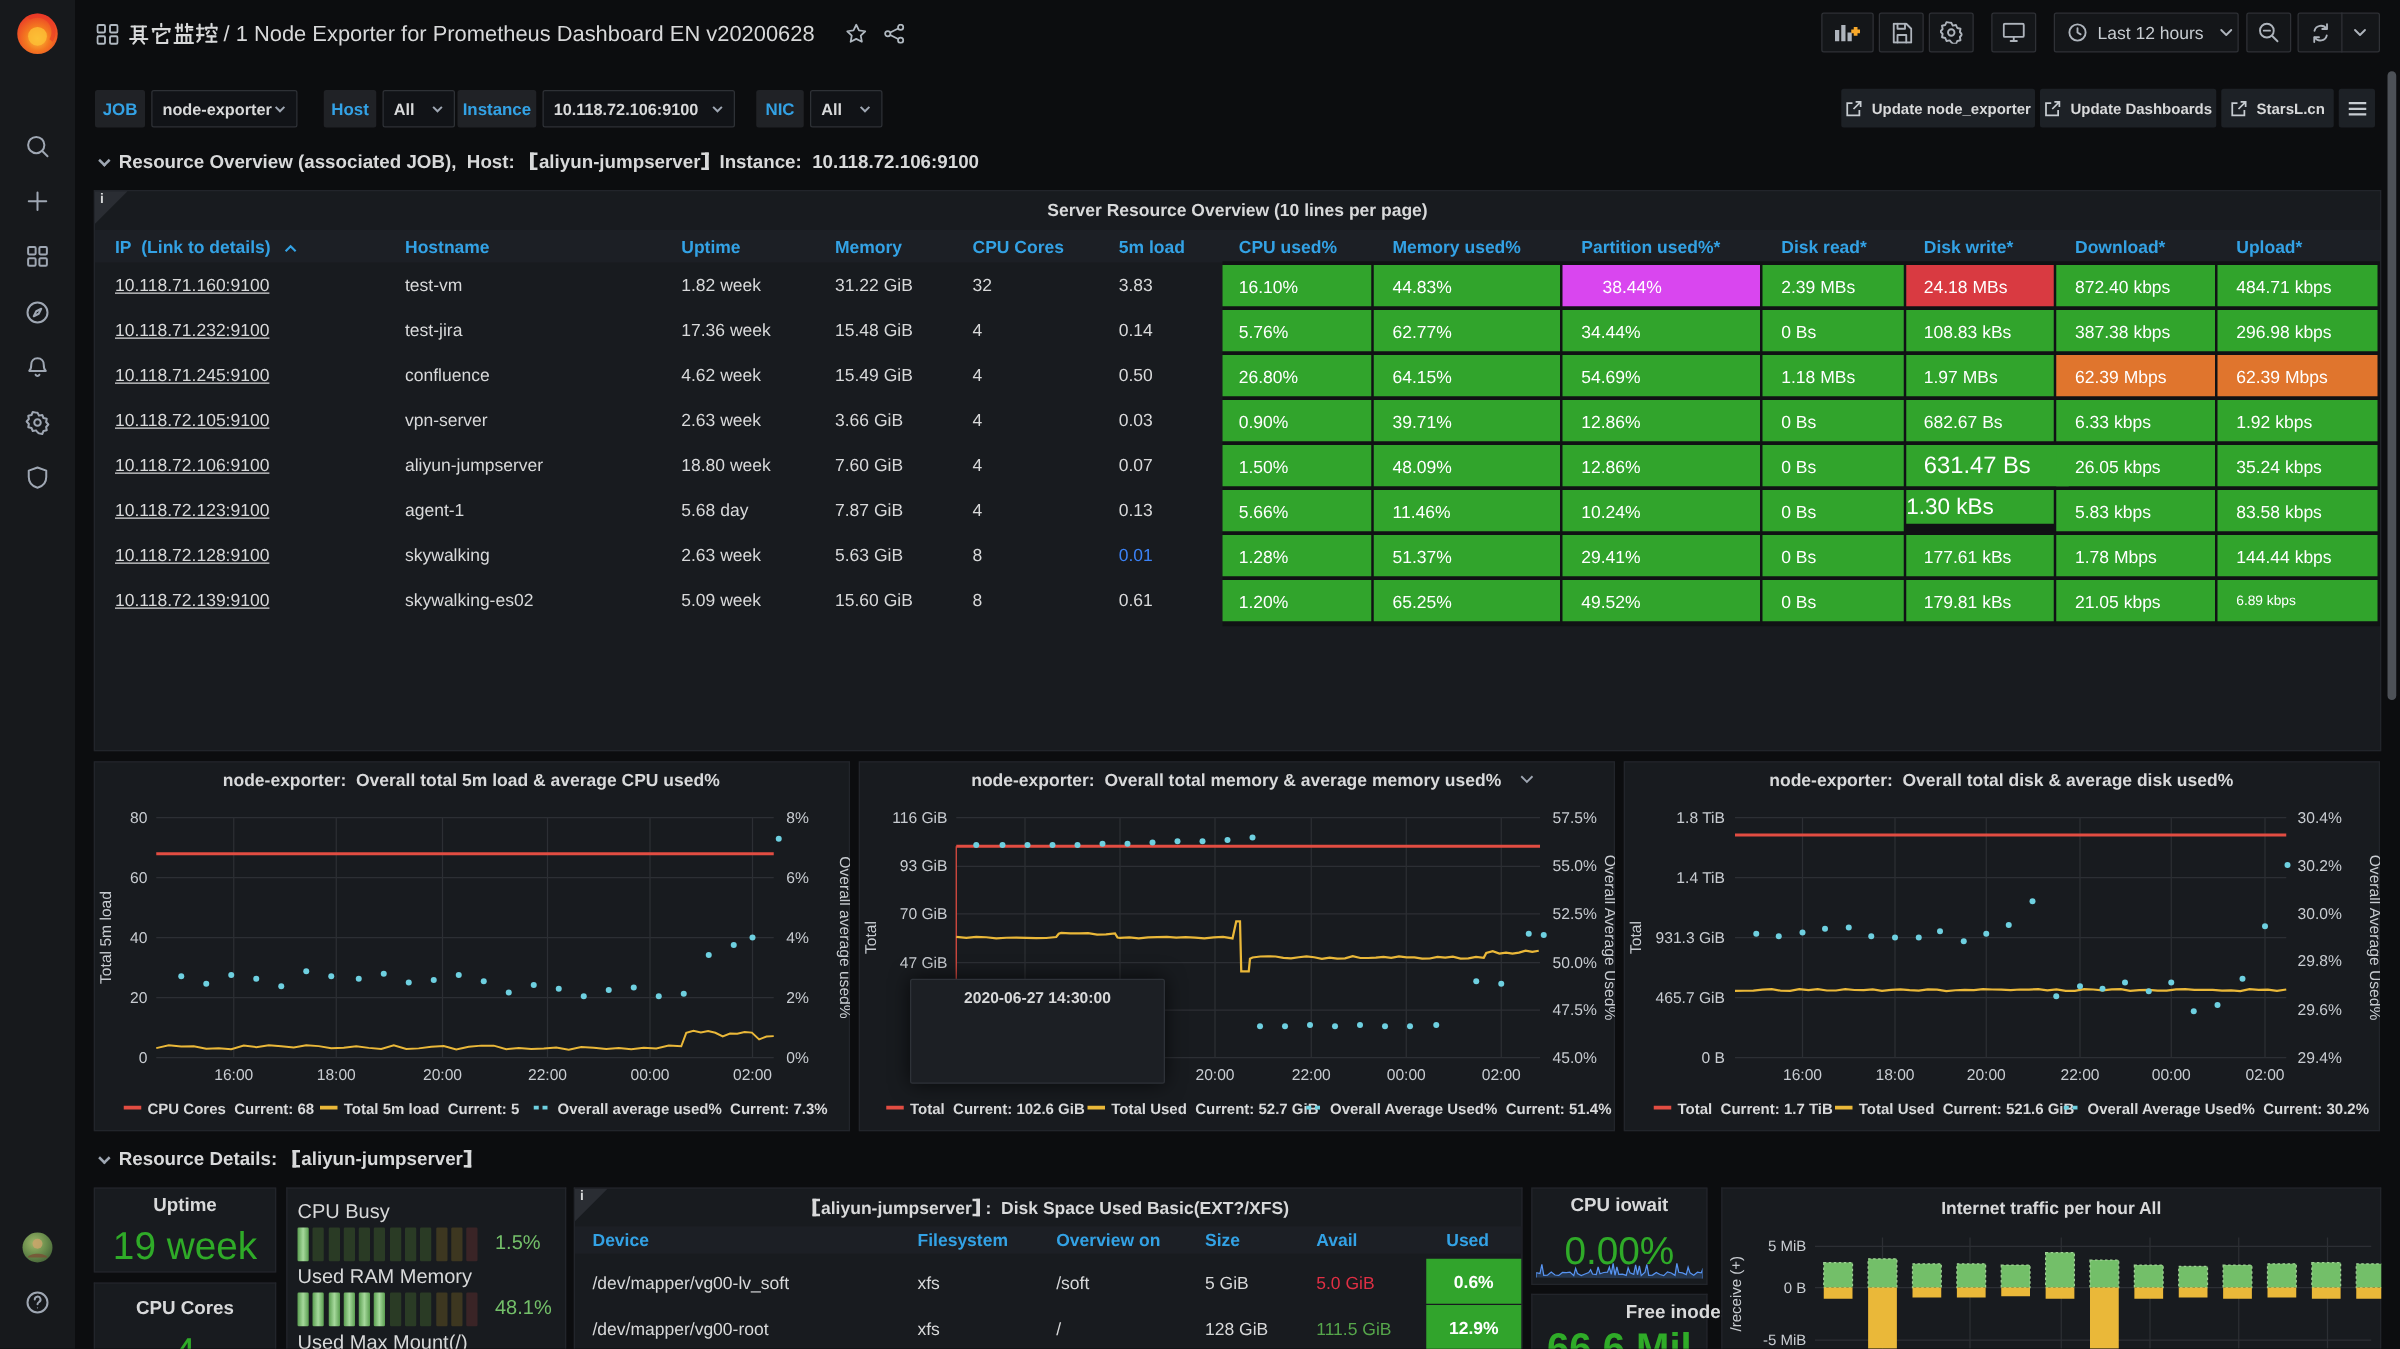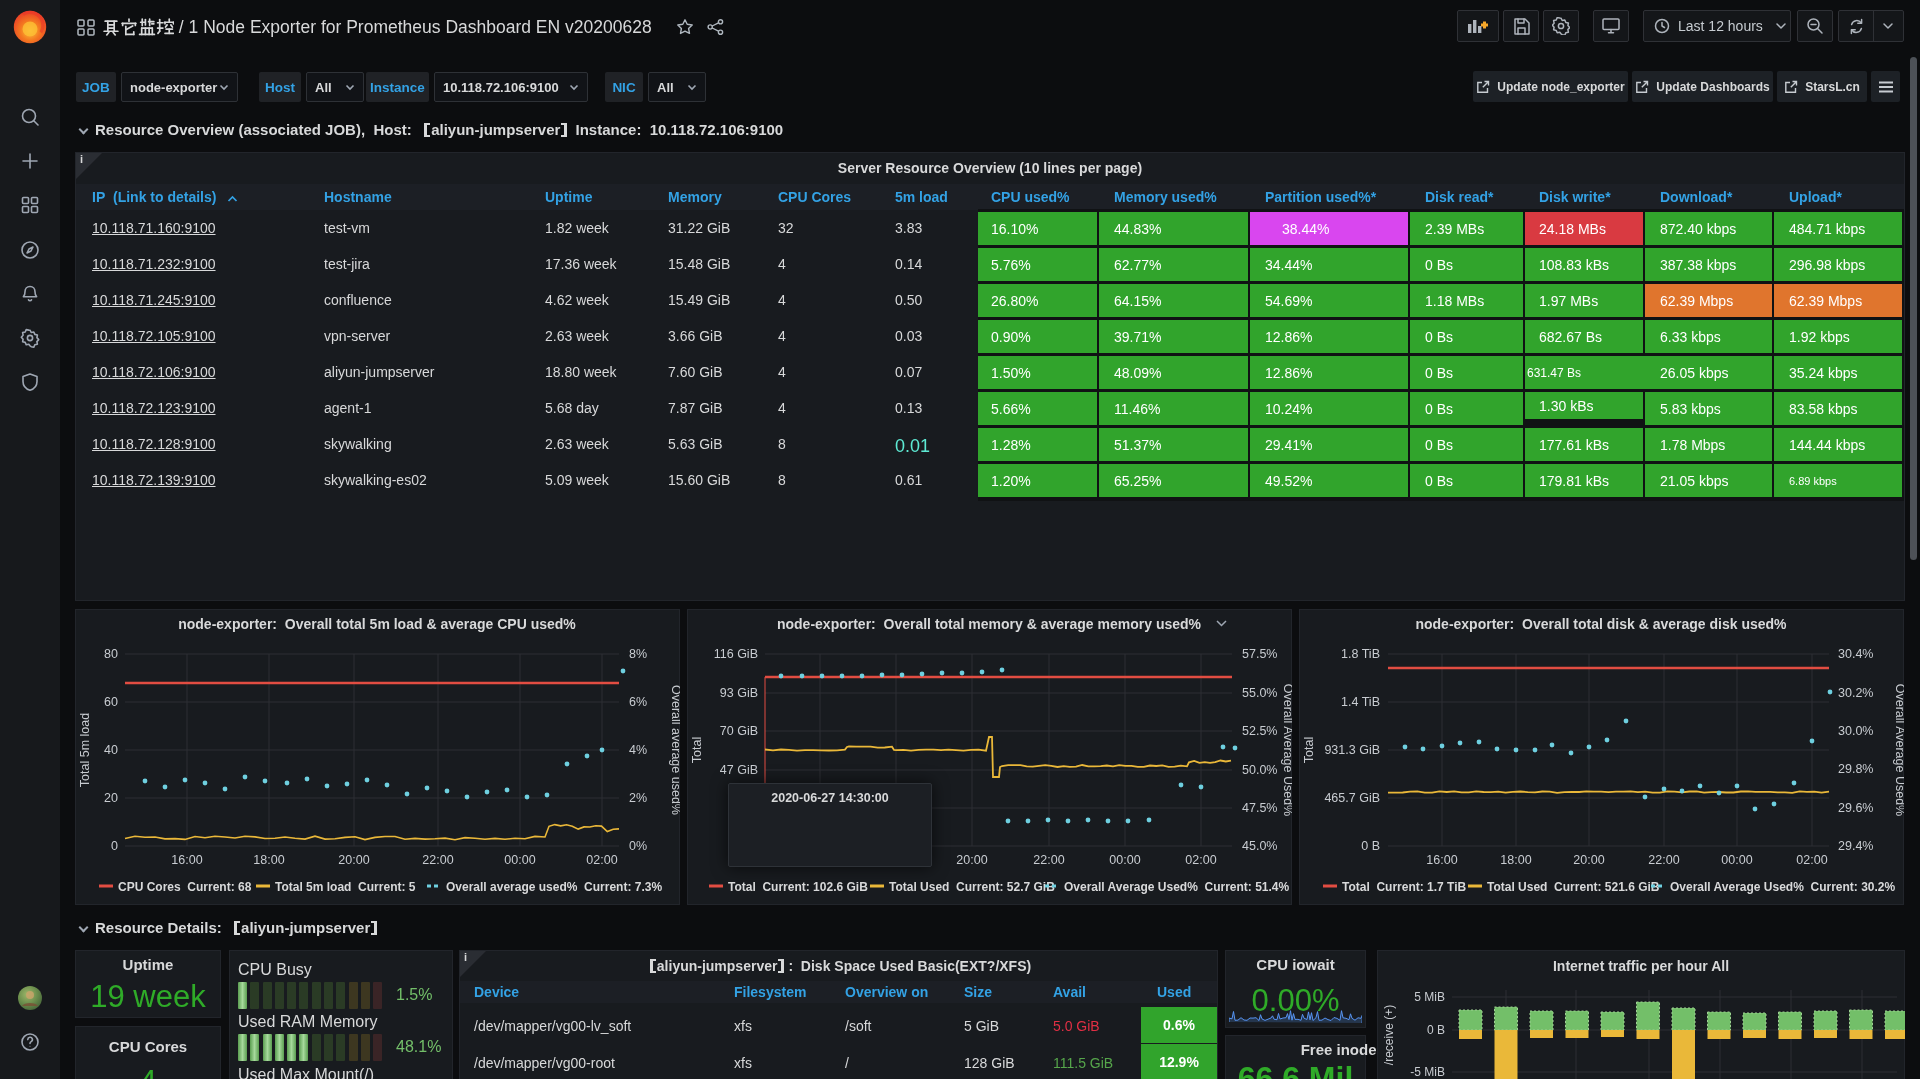--- a/index.html
+++ b/index.html
@@ -326,42 +326,42 @@
     <div class="abs" style="left:92px;top:364px;text-decoration:underline;font-size:14px;color:#d8d9da">10.118.72.106:9100</div>
     <div class="abs" style="left:324px;top:364px;font-size:14px;color:#d8d9da">aliyun-jumpserver</div>
     <div class="abs" style="left:545px;top:364px;font-size:14px;color:#d8d9da">18.80 week</div>
     <div class="abs" style="left:668px;top:364px;font-size:14px;color:#d8d9da">7.60 GiB</div>
     <div class="abs" style="left:778px;top:364px;font-size:14px;color:#d8d9da">4</div>
     <div class="abs" style="left:895px;top:364px;font-size:14px;color:#d8d9da">0.07</div>
     <div class="abs" style="left:978px;top:356px;width:119px;height:33px;background:#31a42c;display:flex;align-items:center;padding-left:13px;color:#fff;font-size:14px">1.50%</div>
     <div class="abs" style="left:1099px;top:356px;width:149px;height:33px;background:#31a42c;display:flex;align-items:center;padding-left:15px;color:#fff;font-size:14px">48.09%</div>
     <div class="abs" style="left:1250px;top:356px;width:158px;height:33px;background:#31a42c;display:flex;align-items:center;padding-left:15px;color:#fff;font-size:14px">12.86%</div>
     <div class="abs" style="left:1410px;top:356px;width:113px;height:33px;background:#31a42c;display:flex;align-items:center;padding-left:15px;color:#fff;font-size:14px">0 Bs</div>
-    <div class="abs" style="left:1525px;top:356px;width:130px;height:33px;background:#31a42c;display:flex;align-items:center;padding-left:2px;color:#fff;font-size:12px">631.47 Bs</div>
+    <div class="abs" style="left:1525px;top:356px;width:130px;height:33px;background:#31a42c;display:flex;align-items:center;padding-left:14px;color:#fff;font-size:19px">631.47 Bs</div>
     <div class="abs" style="left:1645px;top:356px;width:127px;height:33px;background:#31a42c;display:flex;align-items:center;padding-left:15px;color:#fff;font-size:14px">26.05 kbps</div>
     <div class="abs" style="left:1774px;top:356px;width:128px;height:33px;background:#31a42c;display:flex;align-items:center;padding-left:15px;color:#fff;font-size:14px">35.24 kbps</div>
     <div class="abs" style="left:92px;top:400px;text-decoration:underline;font-size:14px;color:#d8d9da">10.118.72.123:9100</div>
     <div class="abs" style="left:324px;top:400px;font-size:14px;color:#d8d9da">agent-1</div>
     <div class="abs" style="left:545px;top:400px;font-size:14px;color:#d8d9da">5.68 day</div>
     <div class="abs" style="left:668px;top:400px;font-size:14px;color:#d8d9da">7.87 GiB</div>
     <div class="abs" style="left:778px;top:400px;font-size:14px;color:#d8d9da">4</div>
     <div class="abs" style="left:895px;top:400px;font-size:14px;color:#d8d9da">0.13</div>
     <div class="abs" style="left:978px;top:392px;width:119px;height:33px;background:#31a42c;display:flex;align-items:center;padding-left:13px;color:#fff;font-size:14px">5.66%</div>
     <div class="abs" style="left:1099px;top:392px;width:149px;height:33px;background:#31a42c;display:flex;align-items:center;padding-left:15px;color:#fff;font-size:14px">11.46%</div>
     <div class="abs" style="left:1250px;top:392px;width:158px;height:33px;background:#31a42c;display:flex;align-items:center;padding-left:15px;color:#fff;font-size:14px">10.24%</div>
     <div class="abs" style="left:1410px;top:392px;width:113px;height:33px;background:#31a42c;display:flex;align-items:center;padding-left:15px;color:#fff;font-size:14px">0 Bs</div>
-    <div class="abs" style="left:1525px;top:392px;width:118px;height:27px;background:#31a42c;display:flex;align-items:center;padding-left:14px;color:#fff;font-size:14px">1.30 kBs</div>
+    <div class="abs" style="left:1525px;top:392px;width:118px;height:27px;background:#31a42c;display:flex;align-items:center;color:#fff;font-size:18px">1.30 kBs</div>
     <div class="abs" style="left:1645px;top:392px;width:127px;height:33px;background:#31a42c;display:flex;align-items:center;padding-left:15px;color:#fff;font-size:14px">5.83 kbps</div>
     <div class="abs" style="left:1774px;top:392px;width:128px;height:33px;background:#31a42c;display:flex;align-items:center;padding-left:15px;color:#fff;font-size:14px">83.58 kbps</div>
     <div class="abs" style="left:92px;top:436px;text-decoration:underline;font-size:14px;color:#d8d9da">10.118.72.128:9100</div>
     <div class="abs" style="left:324px;top:436px;font-size:14px;color:#d8d9da">skywalking</div>
     <div class="abs" style="left:545px;top:436px;font-size:14px;color:#d8d9da">2.63 week</div>
     <div class="abs" style="left:668px;top:436px;font-size:14px;color:#d8d9da">5.63 GiB</div>
     <div class="abs" style="left:778px;top:436px;font-size:14px;color:#d8d9da">8</div>
-    <div class="abs" style="left:895px;top:436px;font-size:18px;color:#5eead4">0.01</div>
+    <div class="abs" style="left:895px;top:436px;font-size:14px;color:#3b82f6">0.01</div>
     <div class="abs" style="left:978px;top:428px;width:119px;height:33px;background:#31a42c;display:flex;align-items:center;padding-left:13px;color:#fff;font-size:14px">1.28%</div>
     <div class="abs" style="left:1099px;top:428px;width:149px;height:33px;background:#31a42c;display:flex;align-items:center;padding-left:15px;color:#fff;font-size:14px">51.37%</div>
     <div class="abs" style="left:1250px;top:428px;width:158px;height:33px;background:#31a42c;display:flex;align-items:center;padding-left:15px;color:#fff;font-size:14px">29.41%</div>
     <div class="abs" style="left:1410px;top:428px;width:113px;height:33px;background:#31a42c;display:flex;align-items:center;padding-left:15px;color:#fff;font-size:14px">0 Bs</div>
     <div class="abs" style="left:1525px;top:428px;width:118px;height:33px;background:#31a42c;display:flex;align-items:center;padding-left:14px;color:#fff;font-size:14px">177.61 kBs</div>
     <div class="abs" style="left:1645px;top:428px;width:127px;height:33px;background:#31a42c;display:flex;align-items:center;padding-left:15px;color:#fff;font-size:14px">1.78 Mbps</div>
     <div class="abs" style="left:1774px;top:428px;width:128px;height:33px;background:#31a42c;display:flex;align-items:center;padding-left:15px;color:#fff;font-size:14px">144.44 kbps</div>
     <div class="abs" style="left:92px;top:472px;text-decoration:underline;font-size:14px;color:#d8d9da">10.118.72.139:9100</div>
     <div class="abs" style="left:324px;top:472px;font-size:14px;color:#d8d9da">skywalking-es02</div>
     <div class="abs" style="left:545px;top:472px;font-size:14px;color:#d8d9da">5.09 week</div>

